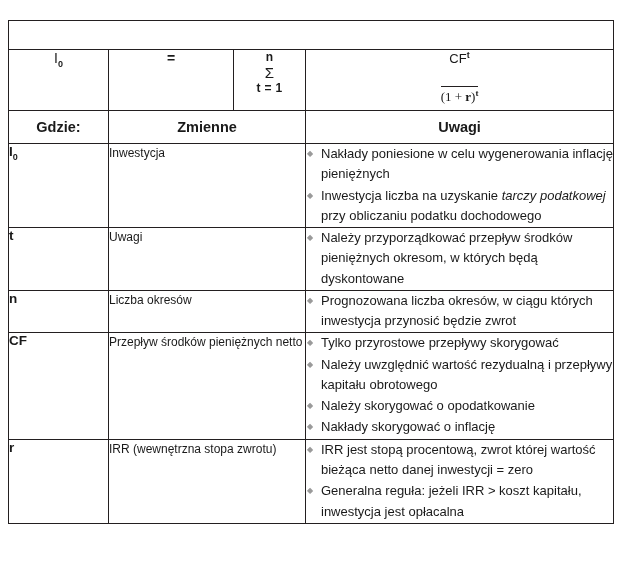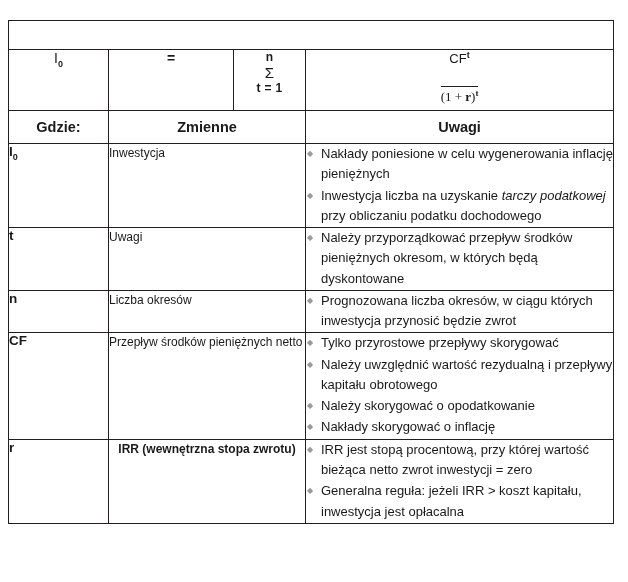--- a/index.html
+++ b/index.html
@@ -117,21 +117,21 @@
     font-size: 13.5px;
     font-weight: bold;
   }
   td.sym-cell sub { font-size: 9px; }
 
   td.var-cell {
     padding: 9px 8px 10px 12px;
     font-size: 12px;
     line-height: 1.55;
   }
-  td.var-cell.bold { font-weight: bold; text-align: center; }
+  td.var-cell.bold { font-weight: normal; }
 
   td.notes-cell {
     padding: 8px 10px 10px 8px;
   }
 
   ul.notes {
     margin: 0;
     padding: 0;
     list-style: none;
   }
@@ -246,21 +246,21 @@
               <li><span class="bullet">◆</span><span>Należy skorygować o opodatkowanie</span></li>
               <li><span class="bullet">◆</span><span>Nakłady skorygować o inflację</span></li>
             </ul>
           </td>
         </tr>
         <tr>
           <td class="sym-cell"><span>r</span></td>
           <td class="var-cell bold" colspan="2"><span>IRR (wewnętrzna stopa zwrotu)</span></td>
           <td class="notes-cell">
             <ul class="notes">
-              <li><span class="bullet">◆</span><span>IRR jest stopą procentową, przy której wartość bieżąca netto zwrot inwestycji = zero</span></li>
+              <li><span class="bullet">◆</span><span>IRR jest stopą procentową, zwrot której wartość bieżąca netto danej inwestycji = zero</span></li>
               <li><span class="bullet">◆</span><span>Generalna reguła: jeżeli IRR &gt; koszt kapitału, inwestycja jest opłacalna</span></li>
             </ul>
           </td>
         </tr>
       </tbody>
   </table>
 
 </div>
 
 </body></html>

